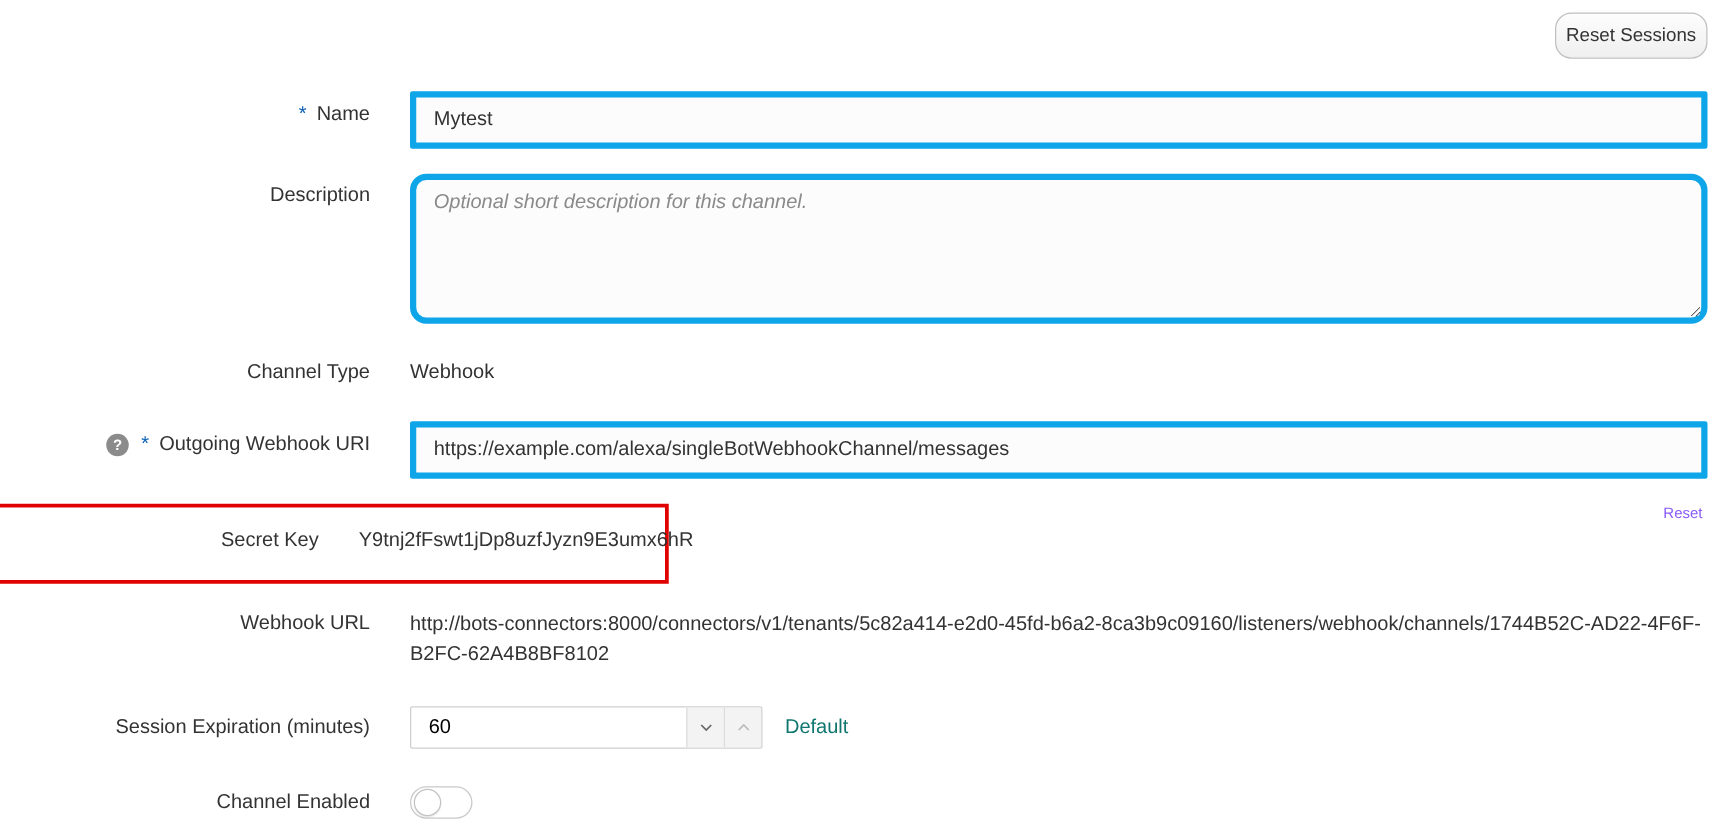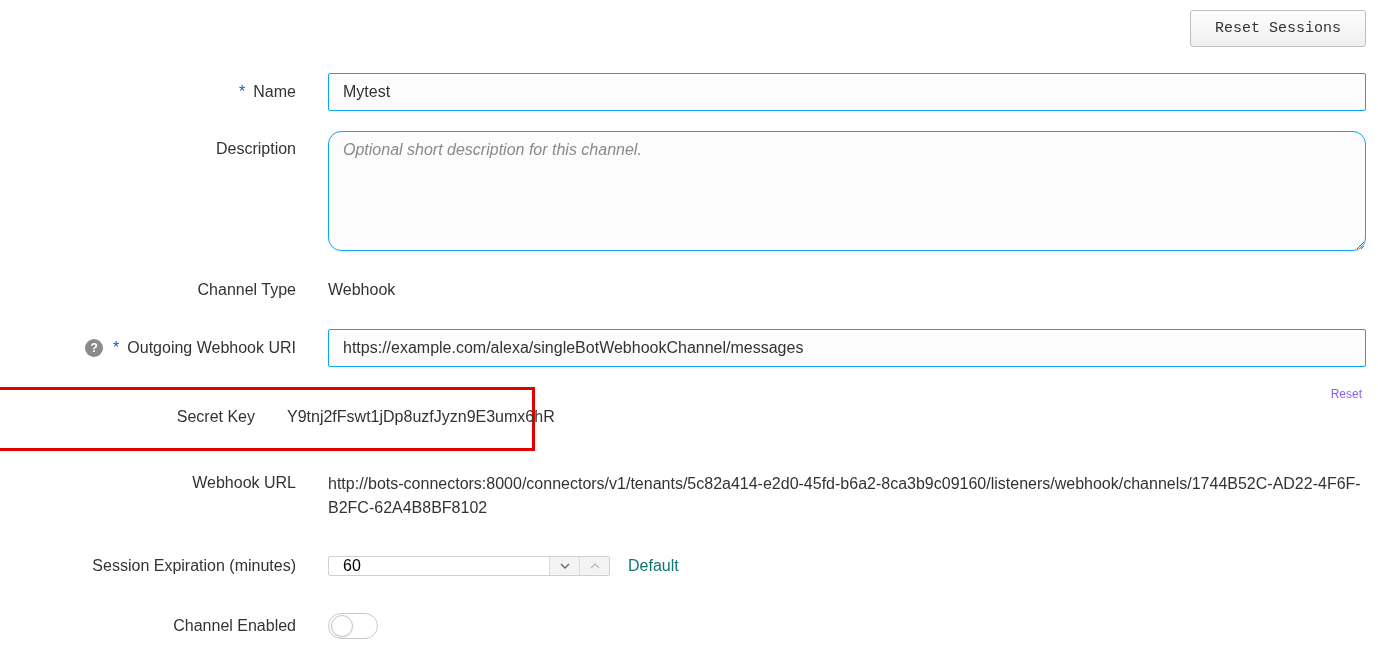--- a/index.html
+++ b/index.html
@@ -14,24 +14,24 @@
       display: flex;
       justify-content: flex-end;
       padding-right: 4px;
       margin-bottom: 26px;
     }
     .btn {
       border: 1px solid #bfbfbf;
       background: linear-gradient(#fdfdfd, #efefef);
       color: #333;
       font-size: 15px;
-      padding: 9px 24px;
-      border-radius: 3px;
-      cursor: pointer;
-      font-family: Liberation Mono, monospace;
+      padding: 9px 8px;
+      border-radius: 13px;
+      cursor: pointer;
+      font-family: Liberation Sans, sans-serif;
     }
     .form { width: 100%; }
     .row {
       display: flex;
       align-items: flex-start;
       margin-bottom: 20px;
     }
     .labelcell {
       width: 288px;
       flex: 0 0 288px;
@@ -64,21 +64,21 @@
       padding-left: 32px;
       padding-right: 4px;
       display: flex;
       align-items: center;
       flex-wrap: wrap;
       min-height: 38px;
     }
     .fieldcell.block { align-items: flex-start; }
     .text-input {
       width: 100%;
-      border: 1px solid #0ea5e9;
+      border: 5px solid #0ea5e9;
       background: #fcfcfc;
       padding: 9px 14px;
       font-size: 16px;
       color: #333;
       border-radius: 2px;
       font-family: inherit;
     }
     textarea.text-input { height: 120px; resize: vertical; font-style: normal; border-radius: 13px; }
     textarea.text-input::placeholder { font-style: italic; color: #8a8a8a; font-size: 16px; }
     .static-val {
@@ -106,21 +106,21 @@
       margin-left: auto;
       padding-right: 8px;
     }
     .secret-row { margin-bottom: 14px; }
     .spinner {
       display: flex;
       align-items: stretch;
       border: 1px solid #cfcfcf;
       border-radius: 2px;
       overflow: hidden;
-      height: 20px;
+      height: 34px;
       background: #fff;
     }
     .spinner input {
       border: none;
       width: 220px;
       padding: 0 14px;
       font-size: 16px;
       font-family: inherit;
       background: transparent;
     }

